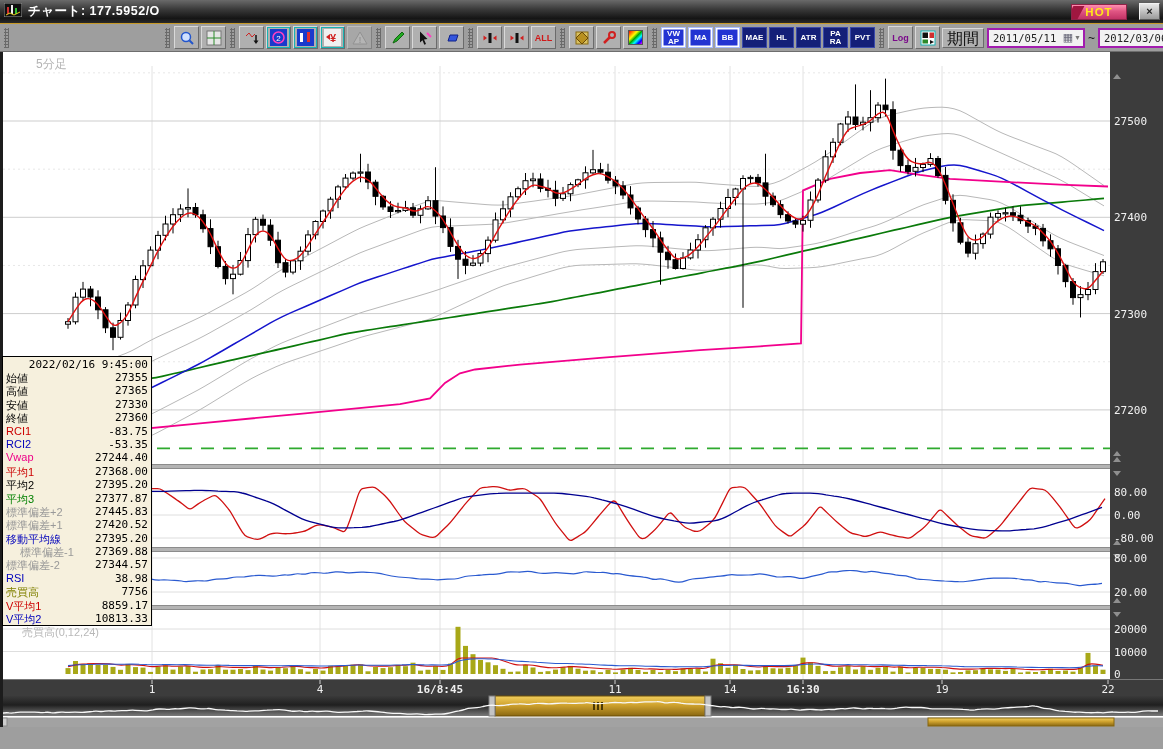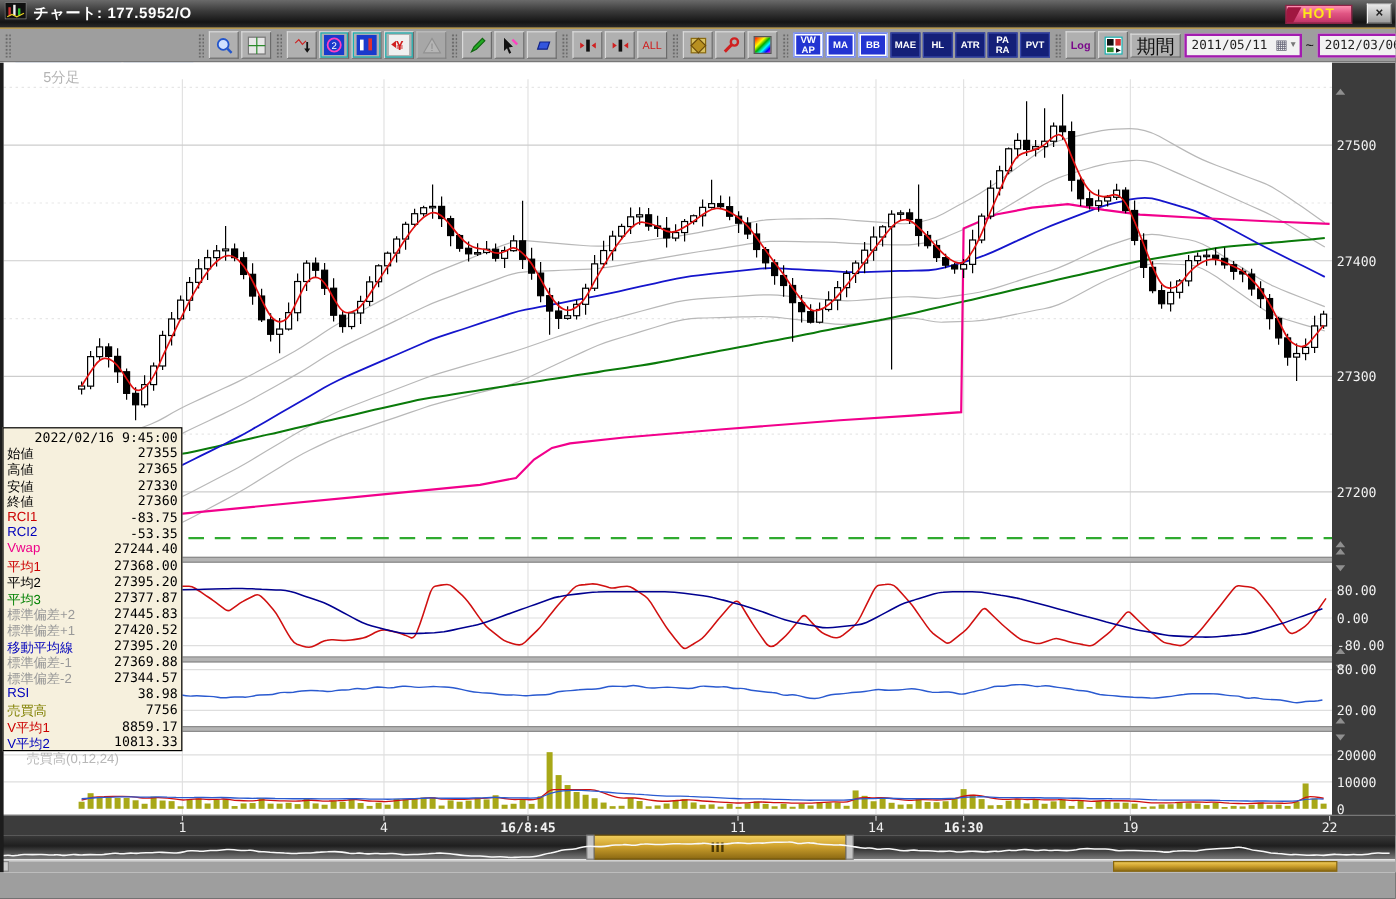--- a/index.html
+++ b/index.html
@@ -55,21 +55,21 @@
     background-image:radial-gradient(#6a6a6a 1px,transparent 1.2px); background-size:3px 3px; }
   .combo { display:flex; height:20px; background:#3b82f6; border:1px solid #5a5a5a; flex:none;margin-top:48px; }
   .combo .ctext { flex:1; color:#000; font-size:11px; padding:3px 0 0 4px; white-space:nowrap; overflow:hidden; }
   .w88 { width:88px; } .w58 { width:58px; }
   .tbtn {
     width:25px; height:23px; flex:none; padding:0; display:flex; align-items:center; justify-content:center;
     background:#b0b0b0; border:1px solid; border-color:#d9d9d9 #6b6b6b #6b6b6b #d9d9d9; cursor:pointer;
   }
   .tbtn.teal { outline:1px solid #18b2b2; outline-offset:-2px; }
   .tbtn.dis { opacity:0.55; }
-  .alltext { color:#d01818; font-size:9px; font-weight:normal; }
+  .alltext { color:#d01818; font-size:9px; font-weight:bold; }
   .logtext { color:#7a0a8a; font-size:9px; font-weight:bold; }
   .palette { width:15px; height:15px; border:1px solid #555;
     background:linear-gradient(135deg,#f00,#ff8000,#ff0,#0a0,#0ff,#00f,#f0f); }
   .indwrap { display:flex; gap:2px; flex:none; }
   .indbtn {
     width:25px; height:21px; padding:0; cursor:pointer;
     background:#141f78; border:1px solid #3a4aaa; color:#fff;
     font-size:8px; font-weight:bold; font-family:"Liberation Sans","DejaVu Sans",sans-serif;
     display:flex; flex-direction:column; align-items:center; justify-content:center; line-height:8px;
   }
@@ -880,21 +880,21 @@
         </div>
         <div class="ttrow">
           <span class="lab" style="color: rgb(153, 153, 153);">標準偏差+1</span>
           <span class="val">27420.52</span>
         </div>
         <div class="ttrow">
           <span class="lab" style="color: rgb(0, 0, 187);">移動平均線</span>
           <span class="val">27395.20</span>
         </div>
         <div class="ttrow">
-          <span class="lab" style="color: rgb(153, 153, 153);">標準偏差-1</span>
+          <span class="lab" style="color: rgb(153, 153, 153); margin-left: 14px;">標準偏差-1</span>
           <span class="val">27369.88</span>
         </div>
         <div class="ttrow">
           <span class="lab" style="color: rgb(153, 153, 153);">標準偏差-2</span>
           <span class="val">27344.57</span>
         </div>
         <div class="ttrow">
           <span class="lab" style="color: rgb(0, 0, 187);">RSI</span>
           <span class="val">38.98</span>
         </div>

